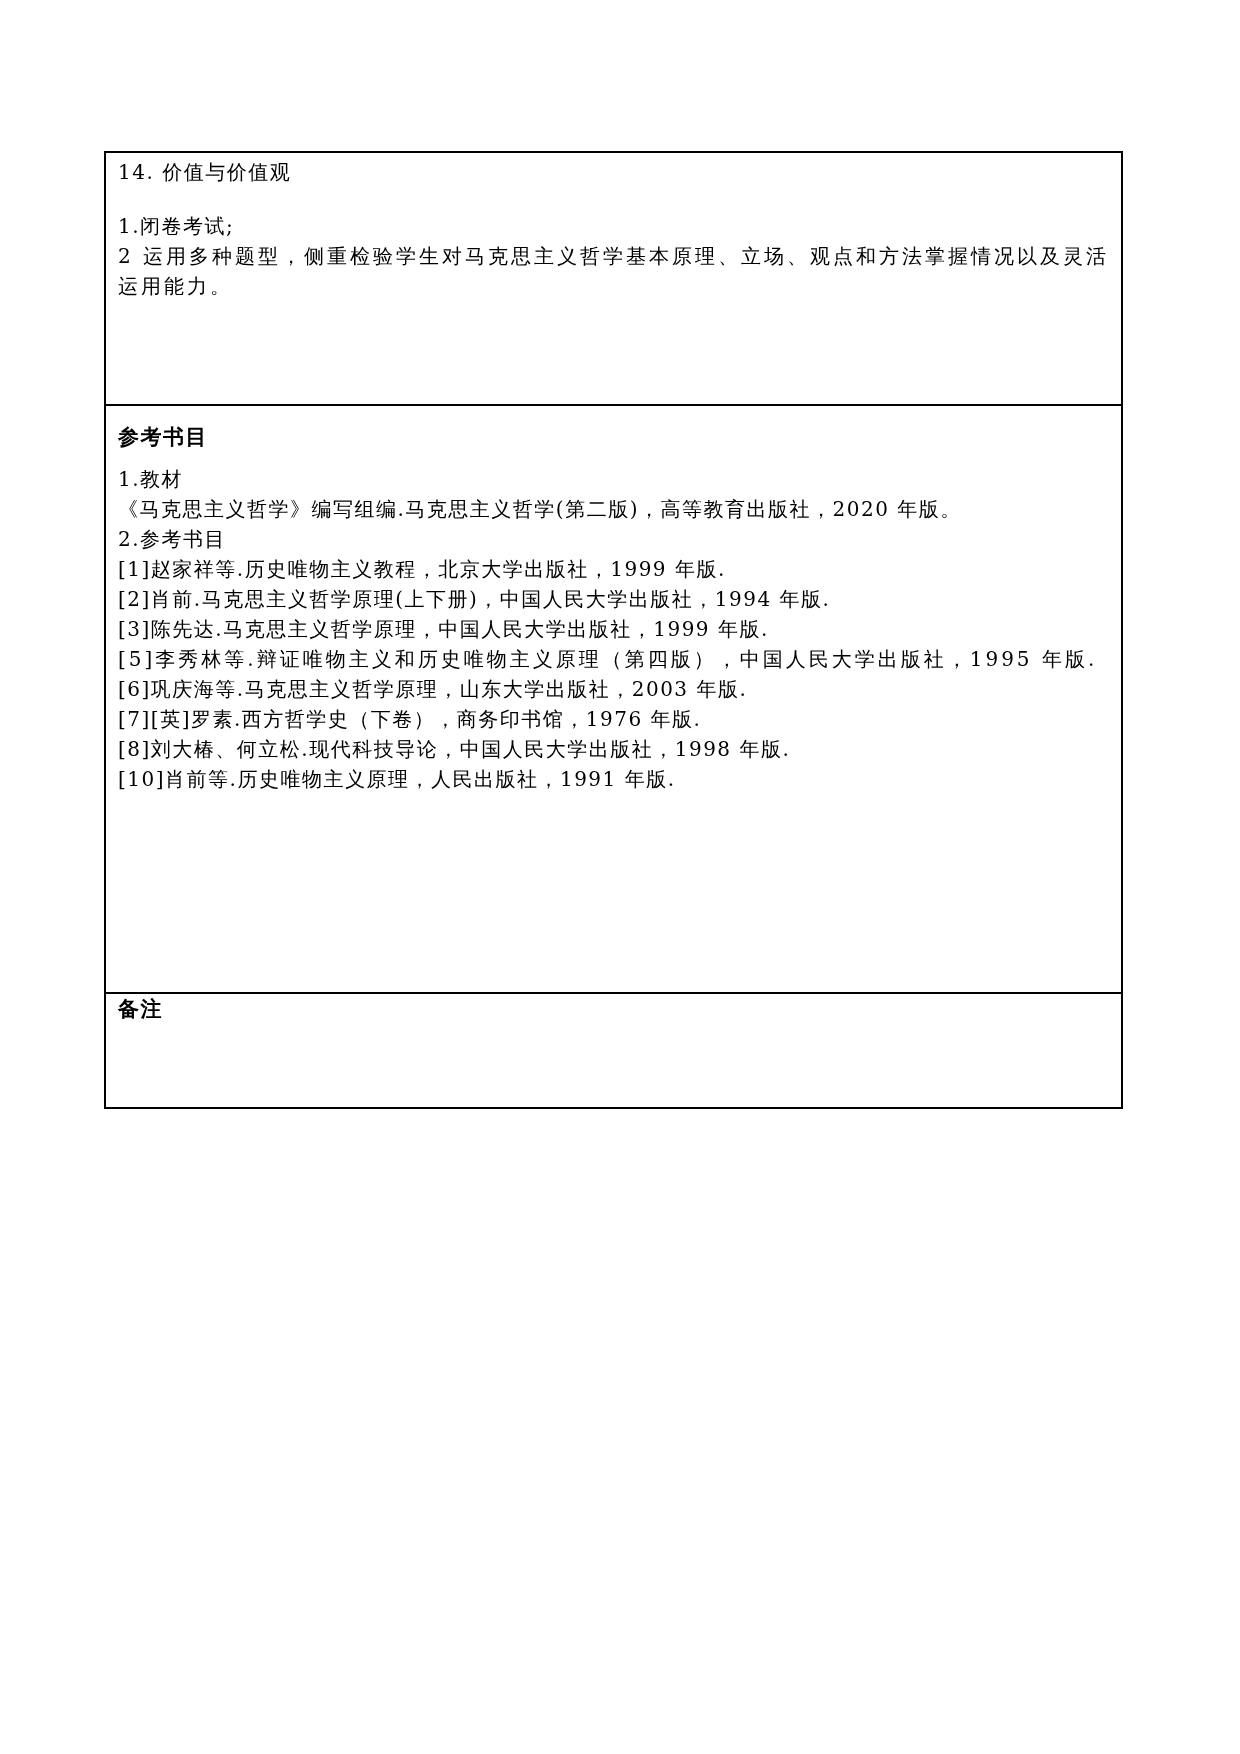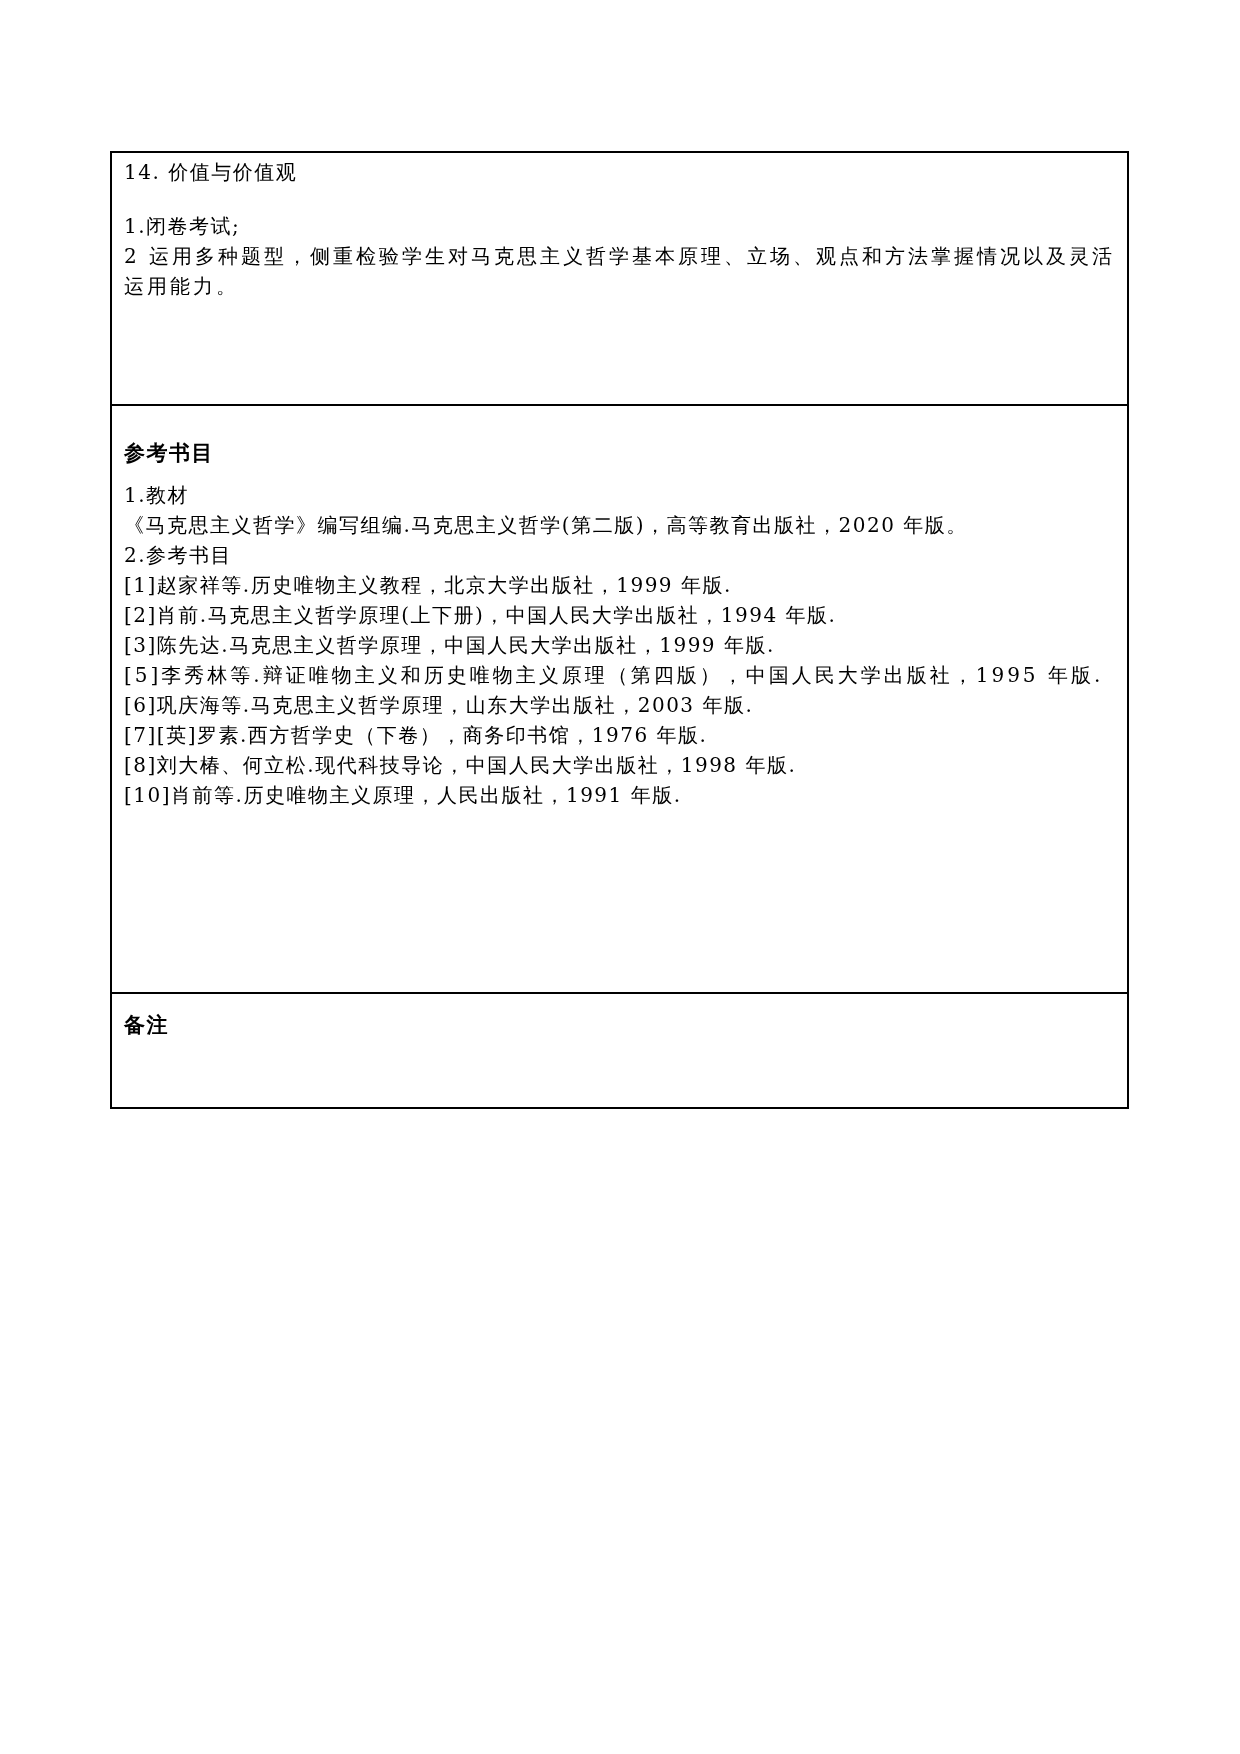--- a/index.html
+++ b/index.html
@@ -1,24 +1,24 @@
 <!DOCTYPE html>
 <html><head>
   <meta charset="utf-8">
   <style>
     html, body { margin: 0; padding: 0; background: #ffffff; }
     body { width: 1240px; height: 1754px; position: relative; overflow: hidden;
       font-family: "DejaVu Serif", "Liberation Serif", serif; color: #000; }
-    .table { position: absolute; left: 110px; top: 151px; width: 1019px;
+    .table { position: absolute; left: 104px; top: 151px; width: 1019px;
       border: 2px solid #000; box-sizing: border-box; }
     .cell { border-top: 2px solid #000; box-sizing: border-box; padding: 0 0 0 12px; }
     .cell:first-child { border-top: none; }
     .line { font-size: 20px; line-height: 30px; white-space: nowrap; letter-spacing: 1.5px; }
     .wrap { white-space: normal; letter-spacing: 3px; padding-right: 10px; }
-    .heading { font-weight: bold; font-size: 21px; margin-top: 16px; }
+    .heading { font-weight: bold; font-size: 21px; }
     .c1 { height: 251px; padding-top: 4px; }
     .c2 { height: 588px; padding-top: 16px; }
     .c3 { height: 115px; }
     .gap { height: 12px; }
   </style>
 </head>
 <body>
 
 <div class="table">
   <div class="cell c1">

